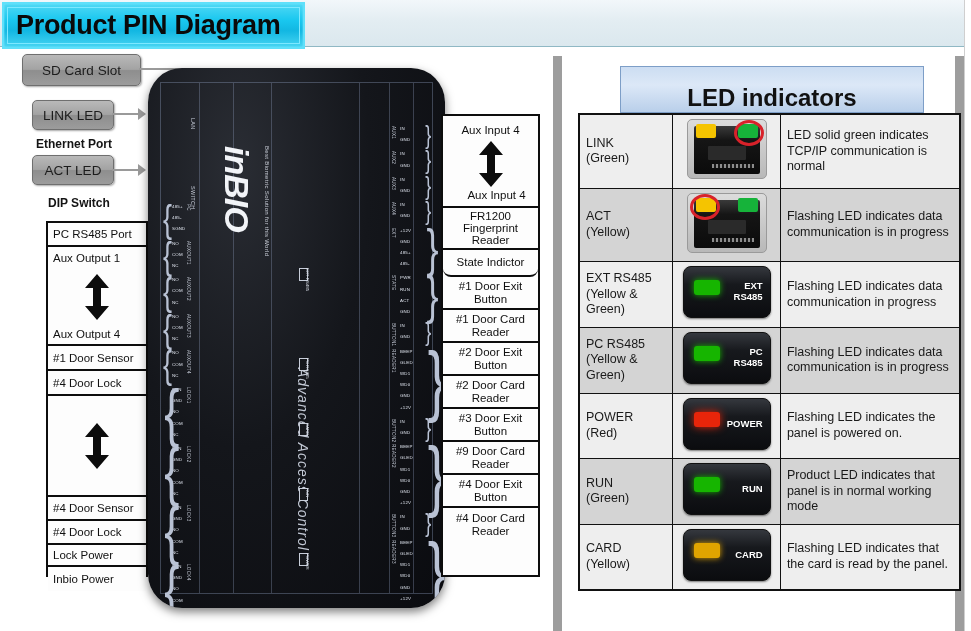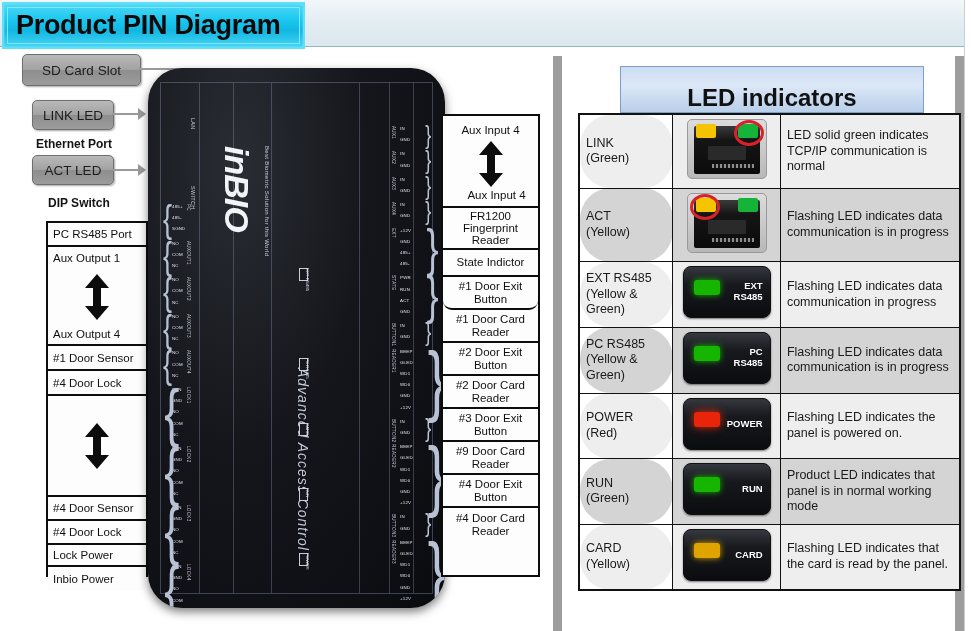--- a/index.html
+++ b/index.html
@@ -168,21 +168,21 @@
   #led-table table{border-collapse:collapse;width:381px;}
   #led-table td{
     border:1px solid #111;
     font-size:12.5px;color:#1a1a1a;
     vertical-align:middle;
     padding:4px 6px;
     line-height:1.25;
   }
   #led-table tr.odd td{background:#eeeeee;}
   #led-table tr.even td{background:#d4d4d4;}
-  td.c-name{width:88px;border-radius:31px;}
+  td.c-name{width:88px;}
   td.c-img{width:96px;text-align:center;padding:4px 2px;}
   td.c-desc{width:185px;}
 
   
   .rj45{
     position:relative;display:inline-block;
     width:78px;height:58px;border-radius:5px;
     background:linear-gradient(to bottom,#dcdcdc,#b8b8b8);
     border:1px solid #9a9a9a;
   }
@@ -447,22 +447,22 @@
 
 <div class="stack center" style="left:441px;top:114px;width:95px;height:459px;">
   <div class="cell noborder" style="height:28px;">Aux Input 4</div>
   <div class="cell noborder arrowcell" style="height:40px;">
     <svg class="dblarrow" viewBox="0 0 30 48">
       <polygon points="15,1 27,15 19,15 19,33 27,33 15,47 3,33 11,33 11,15 3,15" fill="#0c0c0c"></polygon>
     </svg>
   </div>
   <div class="cell" style="height:24px;padding-left:12px;">Aux Input 4</div>
   <div class="cell" style="height:42px;">FR1200 Fingerprint Reader</div>
-  <div class="cell" style="height:27px;">State Indictor</div>
-  <div class="cell" style="height:33px;border-radius:9px;">#1 Door Exit Button</div>
+  <div class="cell" style="height:27px;border-radius:8px;">State Indictor</div>
+  <div class="cell" style="height:33px;">#1 Door Exit Button</div>
   <div class="cell" style="height:33px;">#1 Door Card Reader</div>
   <div class="cell" style="height:33px;">#2 Door Exit Button</div>
   <div class="cell" style="height:33px;">#2 Door Card Reader</div>
   <div class="cell" style="height:33px;">#3 Door Exit Button</div>
   <div class="cell" style="height:33px;">#9 Door Card Reader</div>
   <div class="cell" style="height:33px;">#4 Door Exit Button</div>
   <div class="cell" style="height:33px;">#4 Door Card Reader</div>
 </div>
 
 <div id="led-head">

